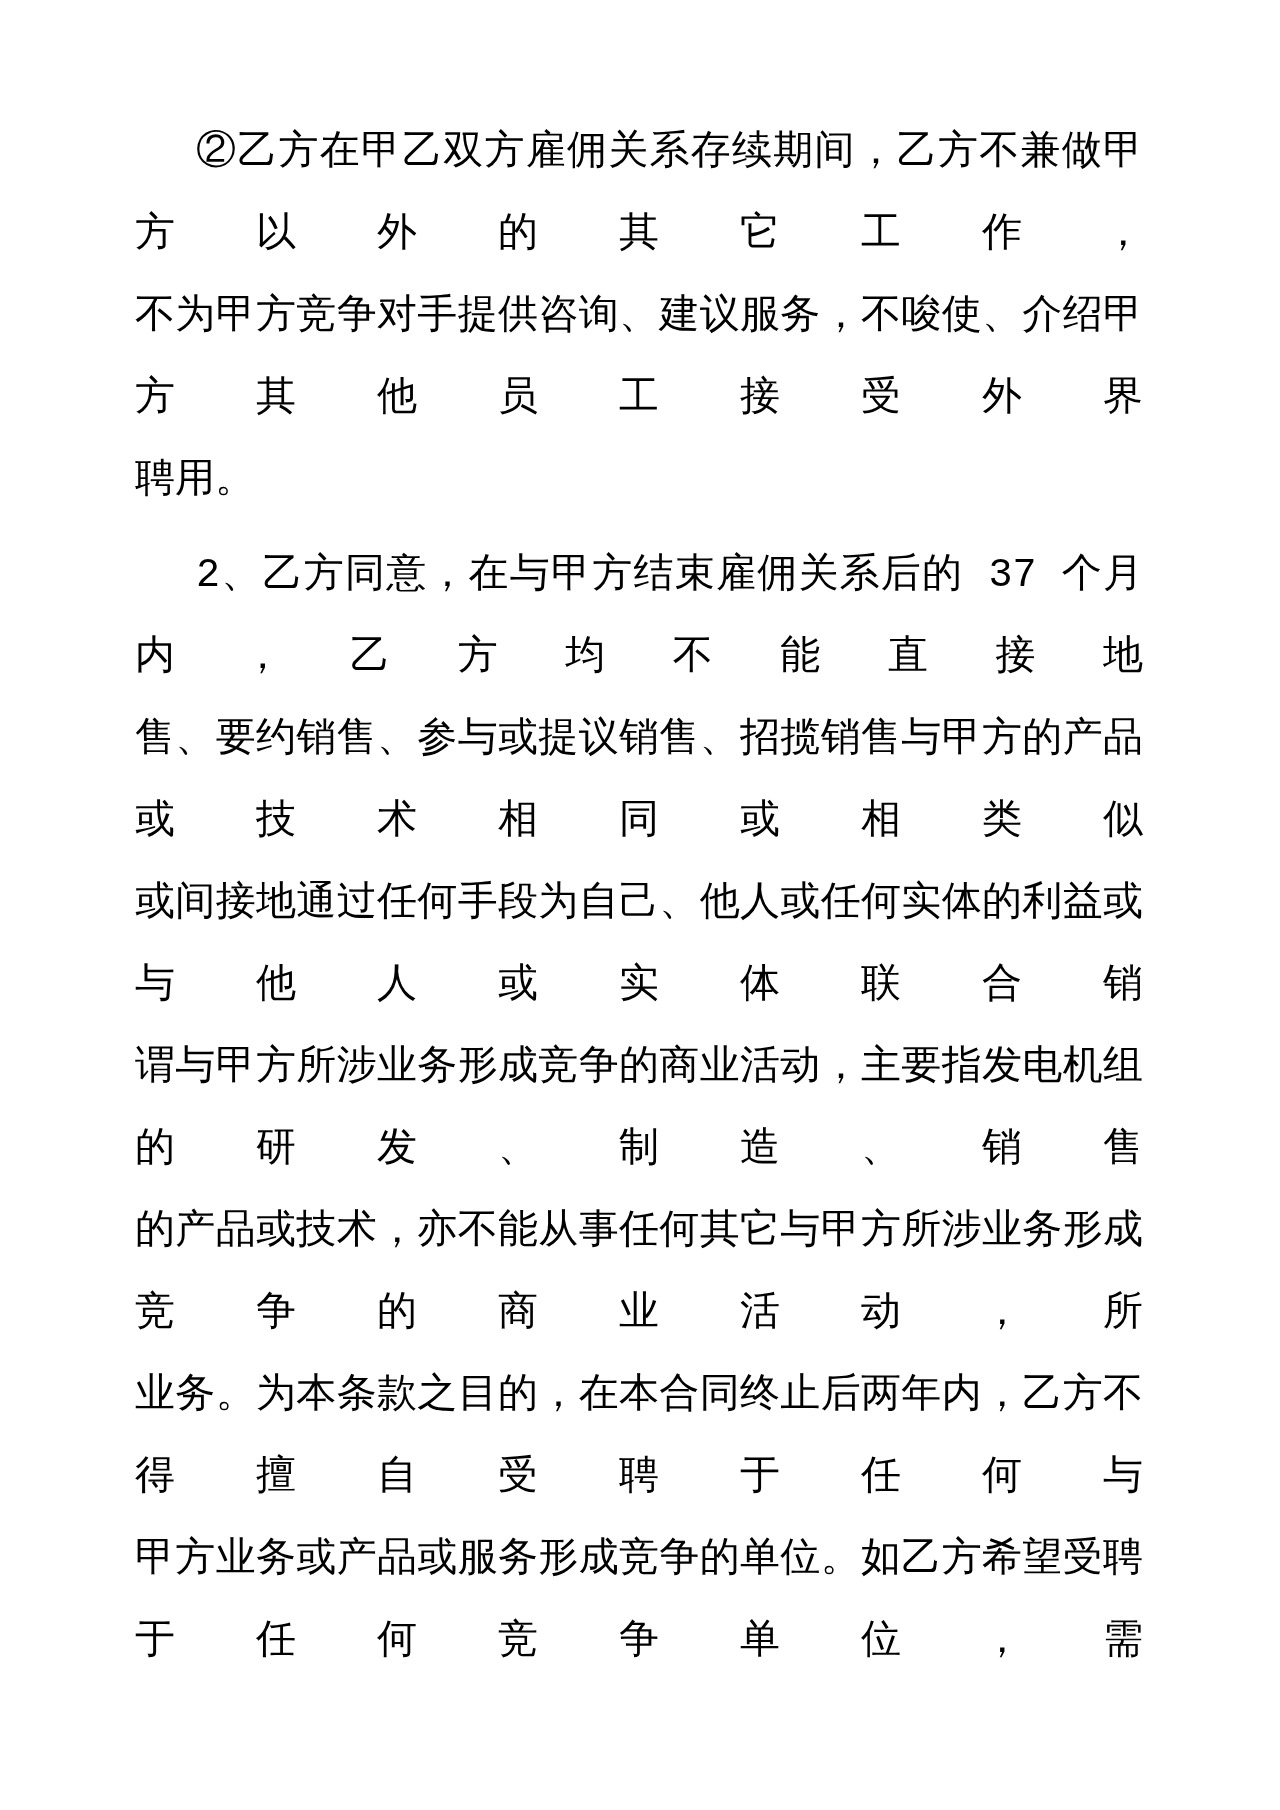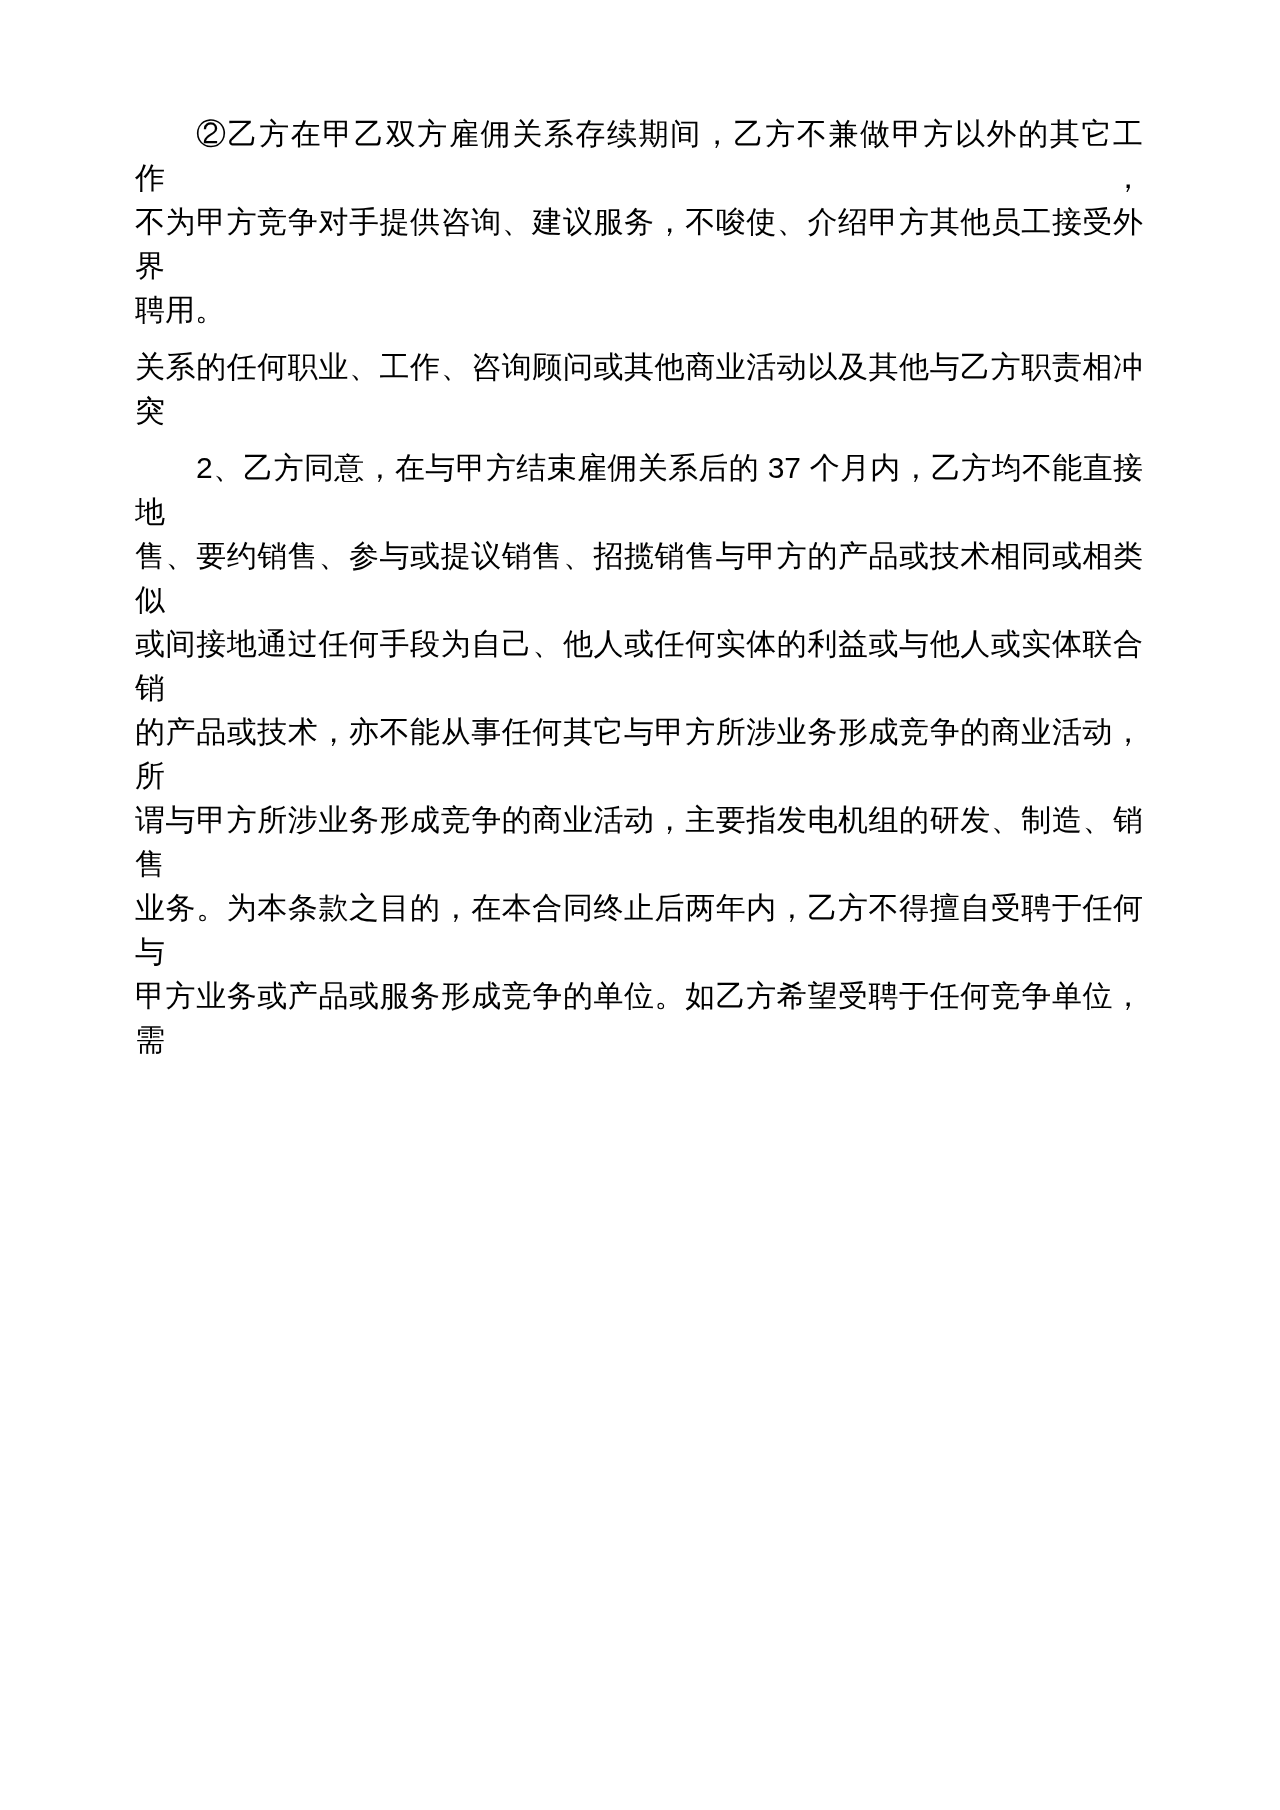--- a/index.html
+++ b/index.html
@@ -17,23 +17,23 @@
   .doc {
     position: absolute;
     left: 135px;
     top: 112px;
     width: 1008px;
   }
   .para {
     margin: 0 0 13px 0;
   }
   .line {
-    font-family: Liberation Sans, sans-serif;
-    font-size: 30px;
-    line-height: 44px;
+    font-family: Liberation Mono, monospace;
+    font-size: 40px;
+    line-height: 82px;
     color: #000000;
     text-align: justify;
     text-align-last: justify;
     -moz-text-align-last: justify;
     white-space: normal;
   }
   .line.indent {
     text-indent: 61px;
   }
   .line.end {
@@ -45,25 +45,24 @@
 <body>
 
 <div class="page">
   <div class="doc">
       <div class="para">
         <div class="line indent">②乙方在甲乙双方雇佣关系存续期间，乙方不兼做甲方以外的其它工作，</div>
         <div class="line">不为甲方竞争对手提供咨询、建议服务，不唆使、介绍甲方其他员工接受外界</div>
         <div class="line end">聘用。</div>
       </div>
       <div class="para">
-        <div class="line">关系的任何职业、工作、咨询顾问或其他商业活动以及其他与乙方职责相冲突</div>
       </div>
       <div class="para">
         <div class="line indent">2、乙方同意，在与甲方结束雇佣关系后的 37 个月内，乙方均不能直接地</div>
         <div class="line">售、要约销售、参与或提议销售、招揽销售与甲方的产品或技术相同或相类似</div>
         <div class="line">或间接地通过任何手段为自己、他人或任何实体的利益或与他人或实体联合销</div>
+        <div class="line">谓与甲方所涉业务形成竞争的商业活动，主要指发电机组的研发、制造、销售</div>
         <div class="line">的产品或技术，亦不能从事任何其它与甲方所涉业务形成竞争的商业活动，所</div>
-        <div class="line">谓与甲方所涉业务形成竞争的商业活动，主要指发电机组的研发、制造、销售</div>
         <div class="line">业务。为本条款之目的，在本合同终止后两年内，乙方不得擅自受聘于任何与</div>
         <div class="line">甲方业务或产品或服务形成竞争的单位。如乙方希望受聘于任何竞争单位，需</div>
       </div>
     </div>
 </div>
 
 </body></html>

